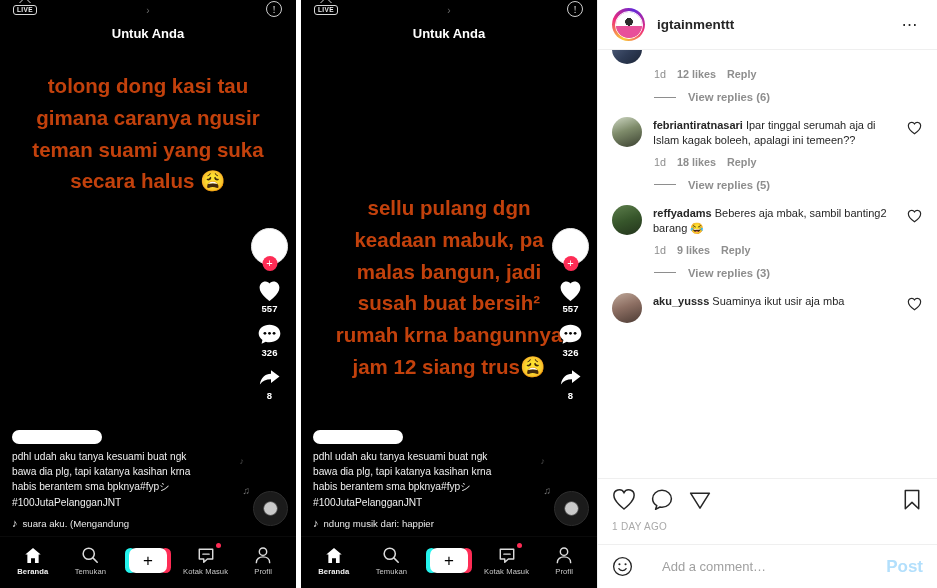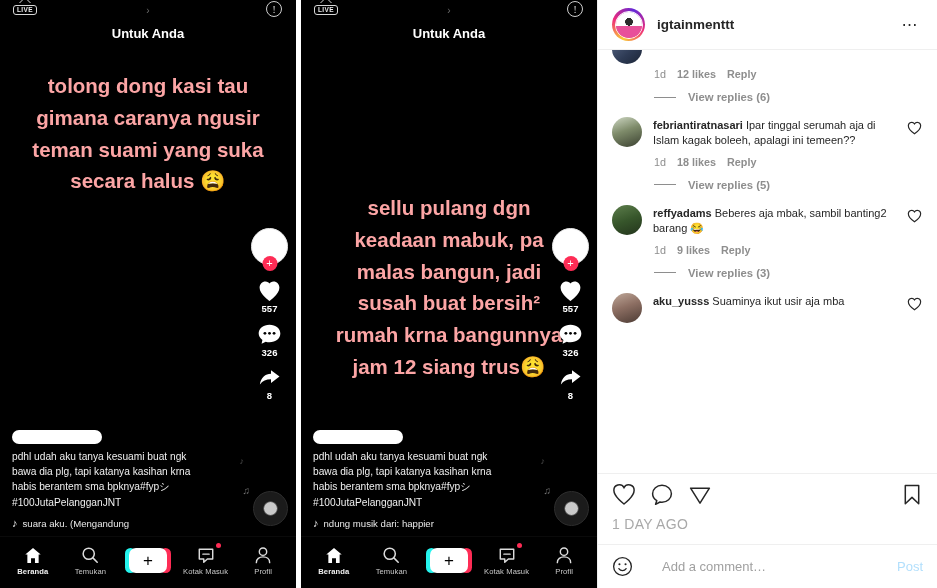--- a/index.html
+++ b/index.html
@@ -55,21 +55,21 @@
     position: absolute; right: 14px; top: 1px;
     width: 16px; height: 16px; border: 1.3px solid #cfcfcf; border-radius: 50%;
     display: flex; align-items: center; justify-content: center;
     color: #cfcfcf; font-size: 11px; font-weight: 500; line-height: 1;
     font-family: "Liberation Serif", serif;
   }
 
   
   .tt-overlay-text {
     position: absolute; left: 0; right: 0;
-    text-align: center; color: #fca5a5; z-index: 4;
+    text-align: center; color: #c2410c; z-index: 4;
     font-weight: bold; line-height: 1.55;
     text-shadow: 0 0 2px rgba(0,0,0,.6);
     padding: 0 10px;
   }
   .tt-overlay-text.p1 { top: 70px; font-size: 20.5px; }
   .tt-overlay-text.p2 { top: 192px; font-size: 20.5px; text-align: center; }
   .tt-overlay-text div { white-space: nowrap; }
 
   
   .tt-rail {
@@ -209,33 +209,33 @@
   .c-body .cname { font-weight: bold; color: #262626; }
   .c-like { flex: 0 0 16px; padding-top: 4px; color: #262626; }
 
   .ig-actions {
     border-top: 1px solid #efefef; padding: 9px 14px 4px 14px; background: #fff;
     flex: 0 0 auto;
   }
   .ig-action-row { display: flex; align-items: center; gap: 14px; }
   .ig-action-row .spacer { flex: 1 1 auto; }
   .ig-likes { font-size: 12.6px; font-weight: bold; color: #262626; margin-top: 9px; }
-  .ig-time { font-size: 14px; color: #a9a9a9; letter-spacing: .3px; margin: 6px 0 8px 0; }
+  .ig-time { font-size: 10px; color: #a9a9a9; letter-spacing: .3px; margin: 6px 0 8px 0; }
 
   .ig-addcomment {
     border-top: 1px solid #efefef; flex: 0 0 44px; height: 44px;
     display: flex; align-items: center; gap: 29px; padding: 0 14px; background: #fff;
   }
   .smiley { width: 21px; height: 21px; flex: 0 0 21px; }
   .ig-input {
     flex: 1 1 auto; border: none; outline: none; font-size: 13px; color: #262626;
     font-family: "Liberation Sans", sans-serif; background: transparent;
   }
   .ig-input::placeholder { color: #a0a0a0; }
-  .ig-post { font-size: 13px; color: #b2dffc; font-weight: normal; }
+  .ig-post { font-size: 17px; color: #b2dffc; font-weight: bold; }
 </style>
 </head>
 <body>
 
 <div class="screen">
 
   <div class="tiktok">
 
     <div class="tt-header">
       <div class="tt-live">

